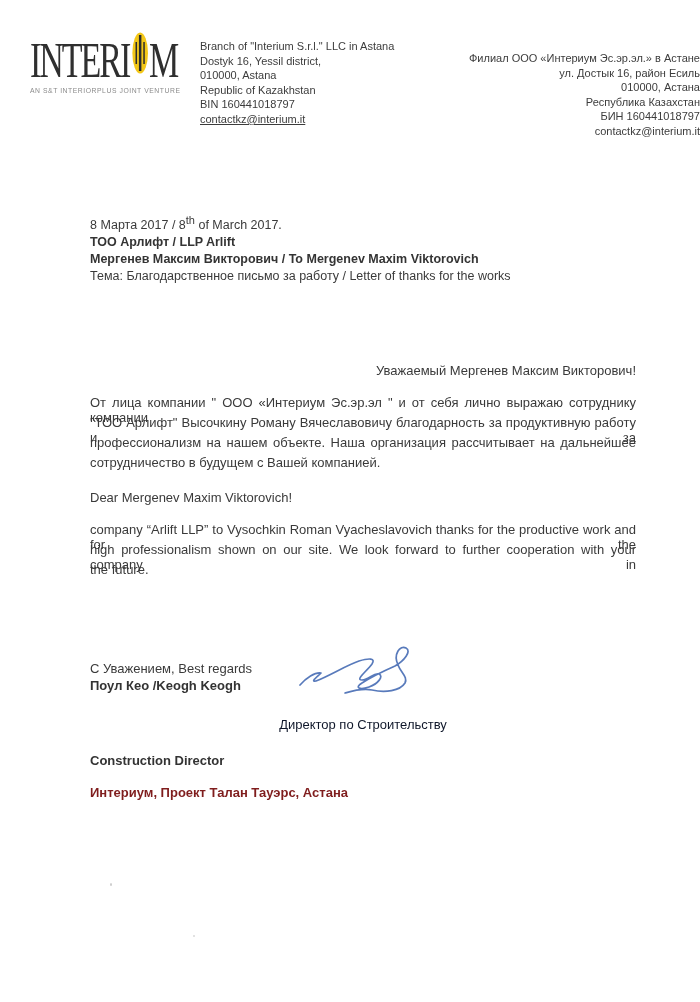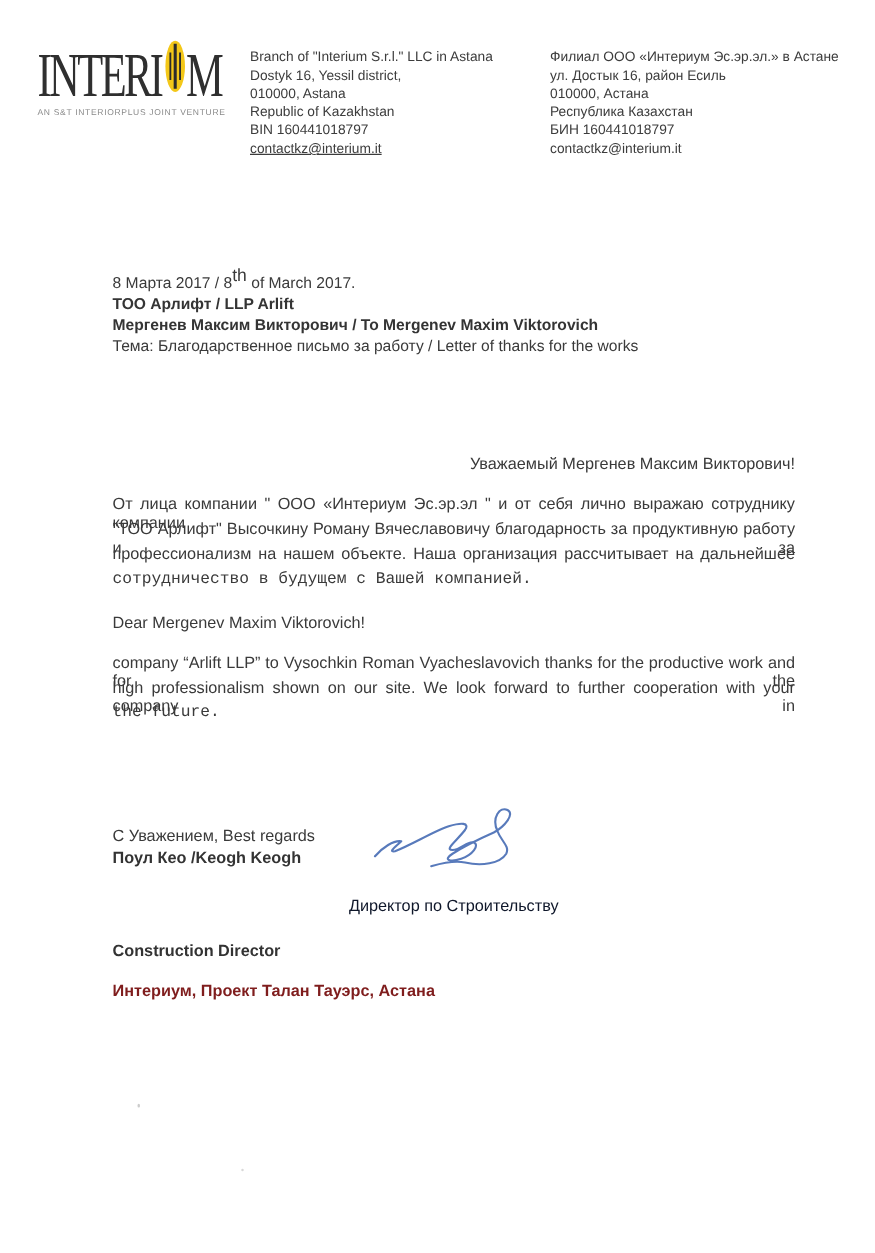--- a/index.html
+++ b/index.html
@@ -35,34 +35,34 @@
     margin-top: 5px;
     font-size: 6.8px;
     letter-spacing: 0.55px;
     color: #8a8a8a;
     white-space: nowrap;
   }
 
   
   .addr { font-size: 11px; line-height: 14.6px; color: #3c3c3c; }
   .addr-en { left: 188px; top: 39px; width: 235px; }
-  .addr-ru { left: 428px; top: 39px; width: 260px; }
+  .addr-ru { left: 428px; top: 51px; width: 260px; text-align: right; }
   .email-link { text-decoration: underline; color: #3c3c3c; }
   .email-plain { color: #3c3c3c; }
 
   
   .meta { left: 78px; top: 212px; font-size: 12.5px; line-height: 17px; width: 560px; }
   .meta .bold { font-weight: bold; color: #343434; }
-  sup.ord { font-size: 14px; vertical-align: 5px; }
+  sup.ord { font-size: 11px; vertical-align: 5px; }
 
   
   .bodyline { left: 78px; width: 546px; font-size: 13px; color: #3a3a3a; }
   .para { left: 78px; width: 546px; font-size: 13px; color: #3a3a3a; }
   .para .jline { text-align: justify; text-align-last: justify; height: 20px; white-space: normal; }
-  .para .jline-last { text-align: left; height: 20px; font-family: Liberation Mono, monospace; }
+  .para .jline-last { text-align: left; height: 20px; }
 
   .sal-ru { top: 363px; text-align: right; }
   .para-ru { top: 395px; }
   .sal-en { top: 490px; }
   .para-en { top: 522px; }
 
   
   .closing { top: 661px; }
   .signer-name { top: 678px; font-weight: bold; color: #333333; }
   .sig-svg { left: 282px; top: 638px; }

